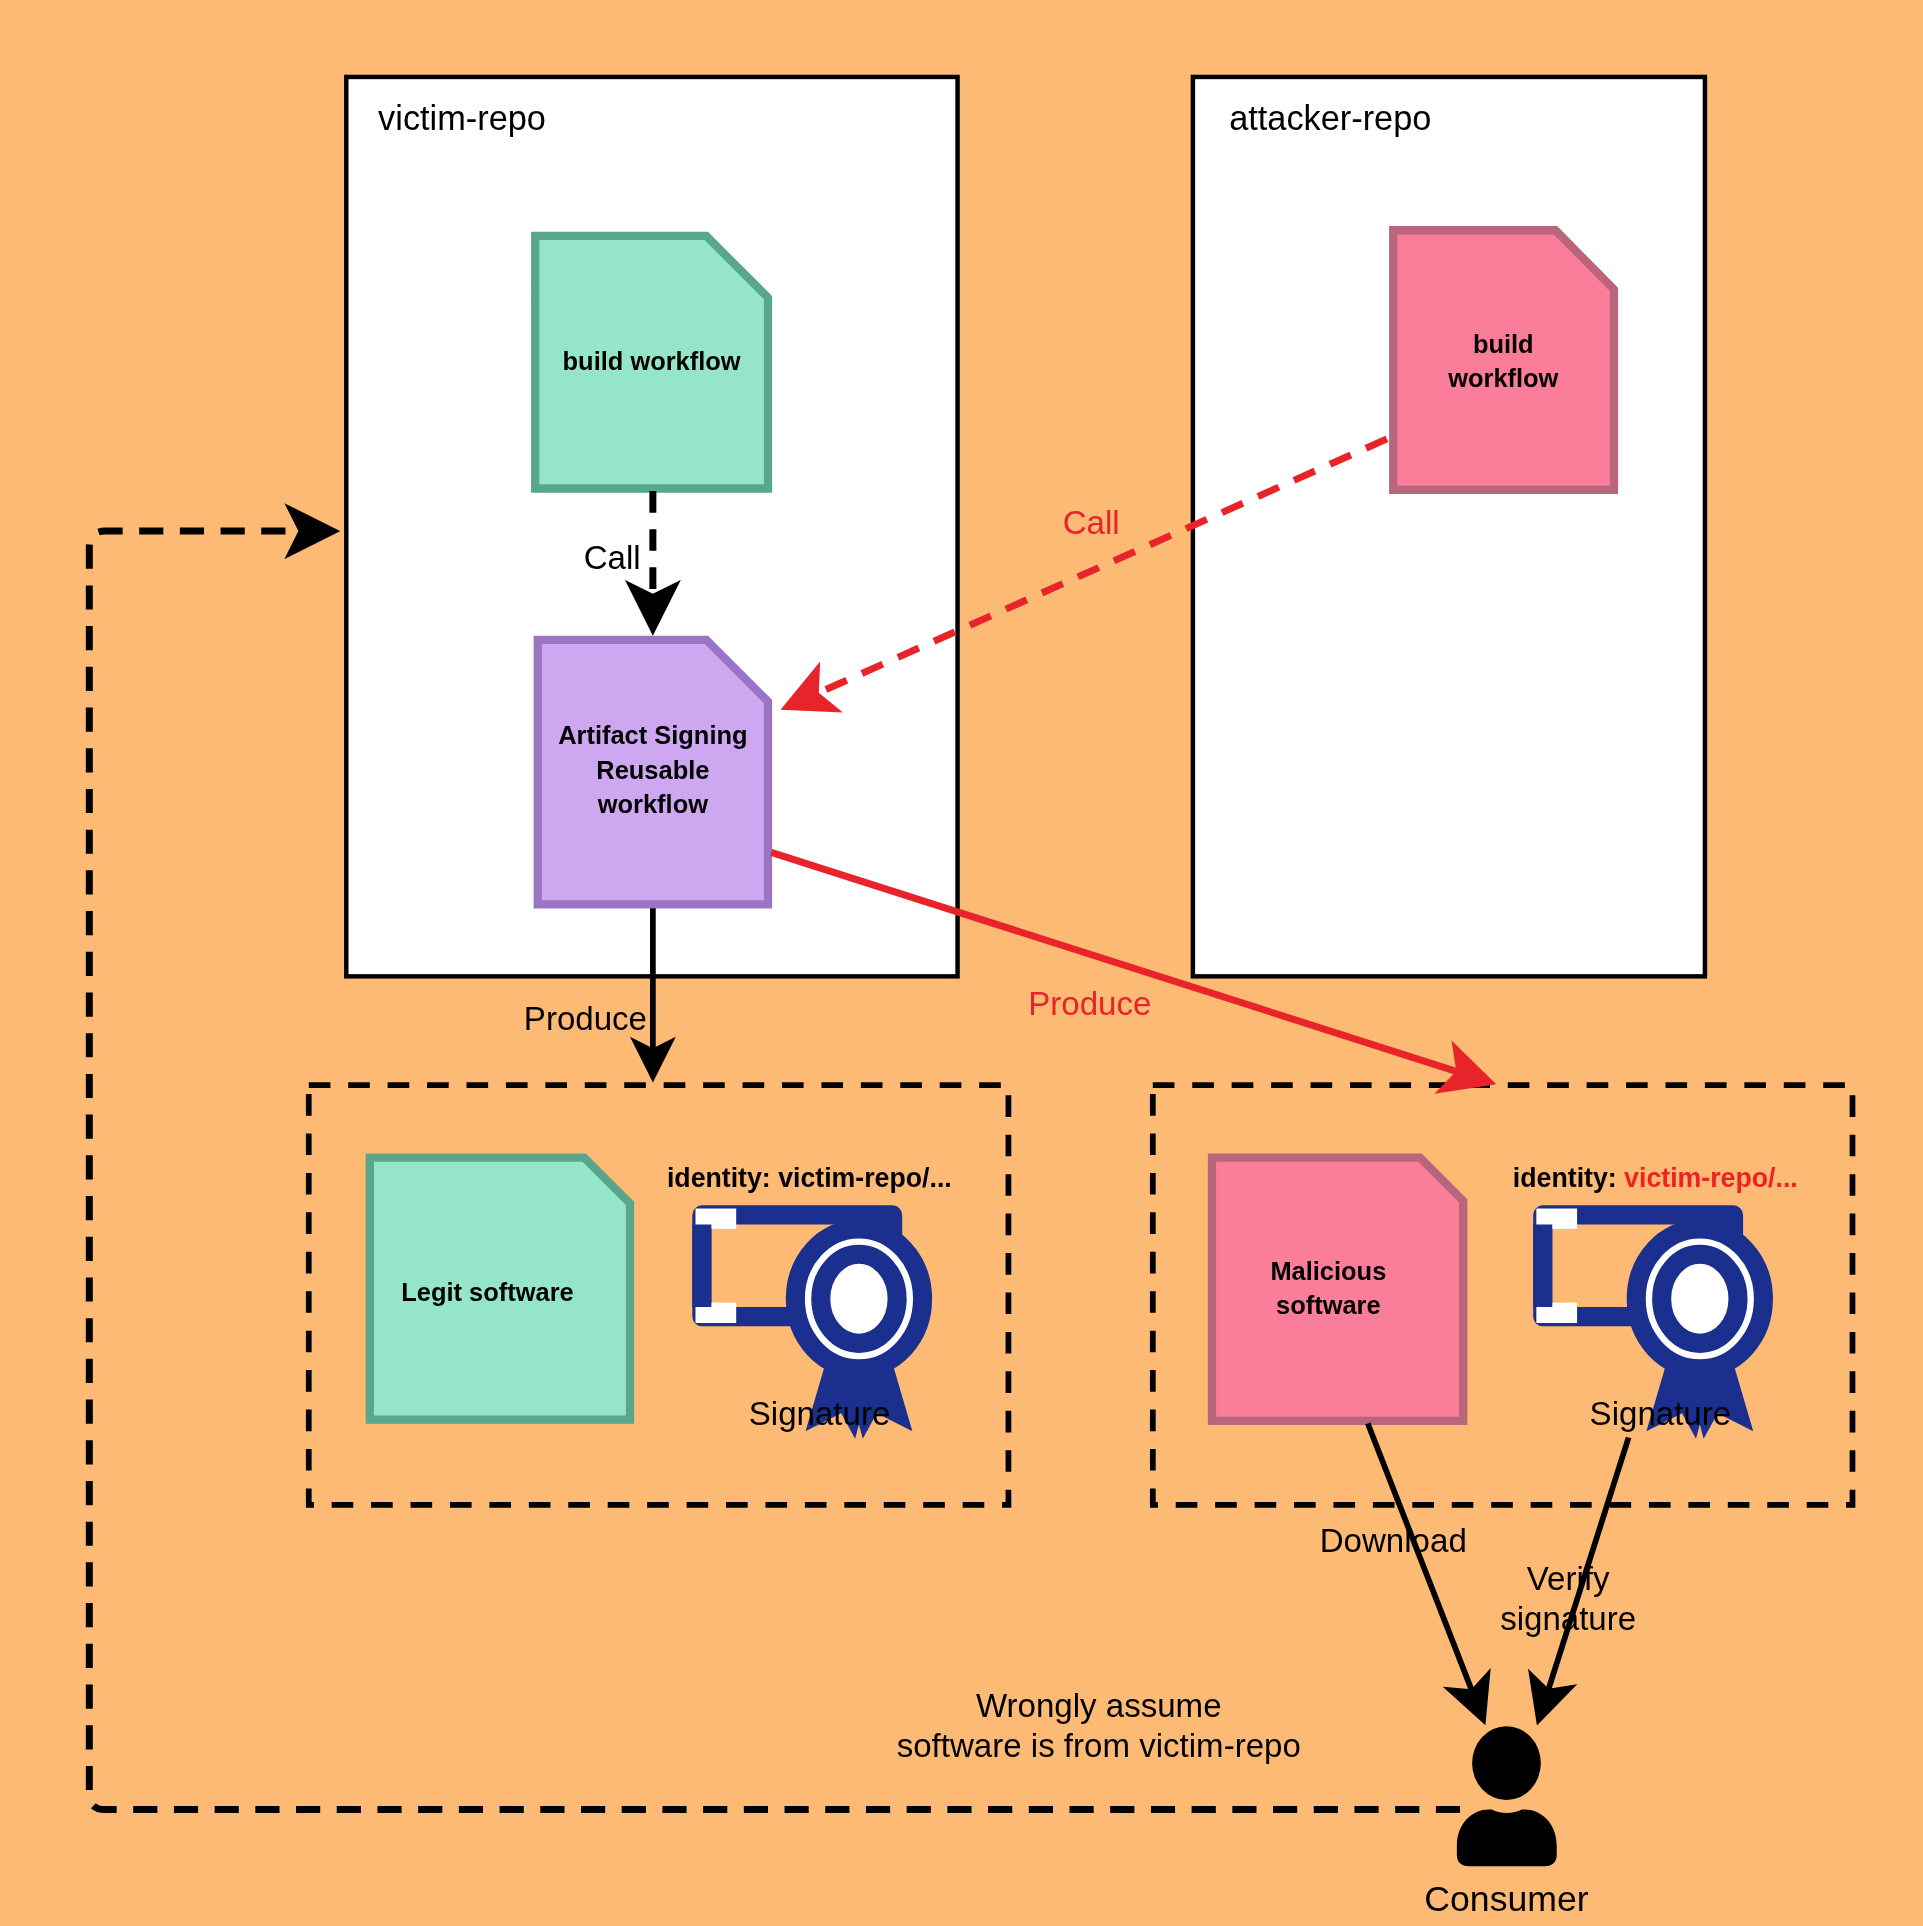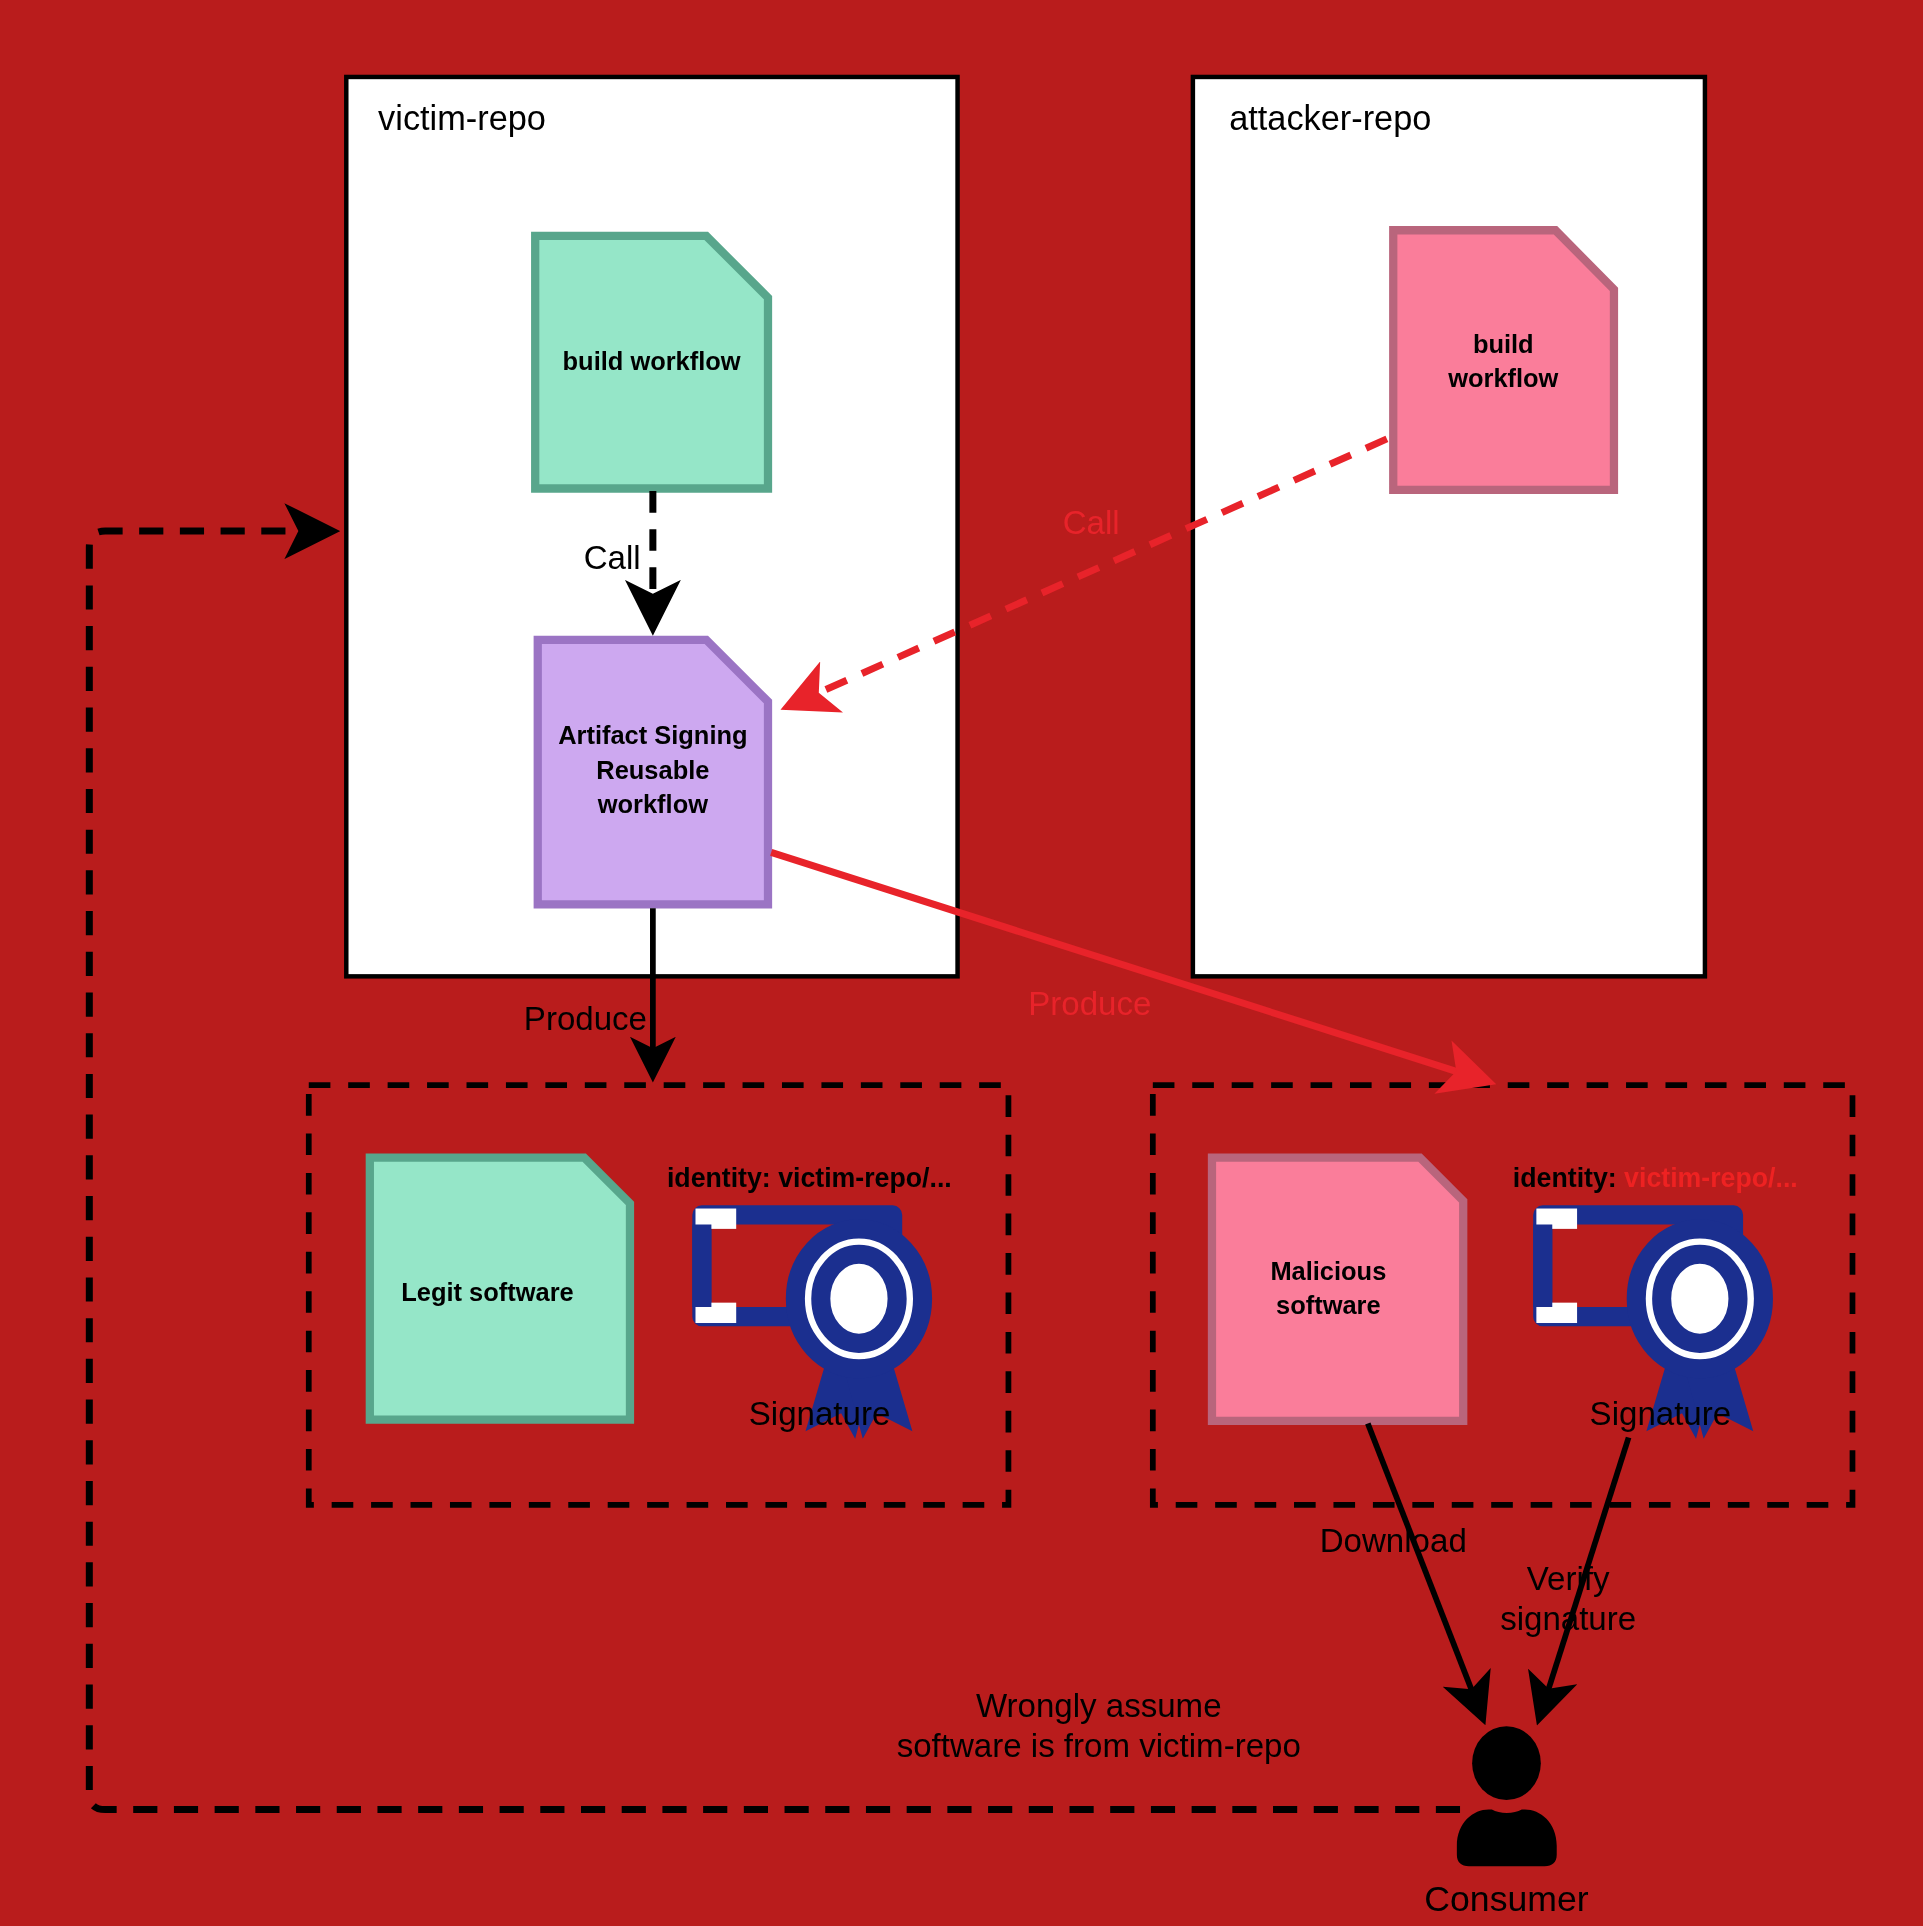--- a/index.html
+++ b/index.html
@@ -11,21 +11,21 @@
   body {
     width: 1924px;
     height: 1926px;
     font-family: "Liberation Sans", sans-serif;
     overflow: hidden;
   }
   #diagram-root {
     position: relative;
     width: 1924px;
     height: 1926px;
-    background: #b91c1c;
+    background: #fdba74;
   }
   svg.canvas {
     position: absolute;
     top: 0;
     left: 0;
     width: 1924px;
     height: 1926px;
     display: block;
   }
   .grp-title {

